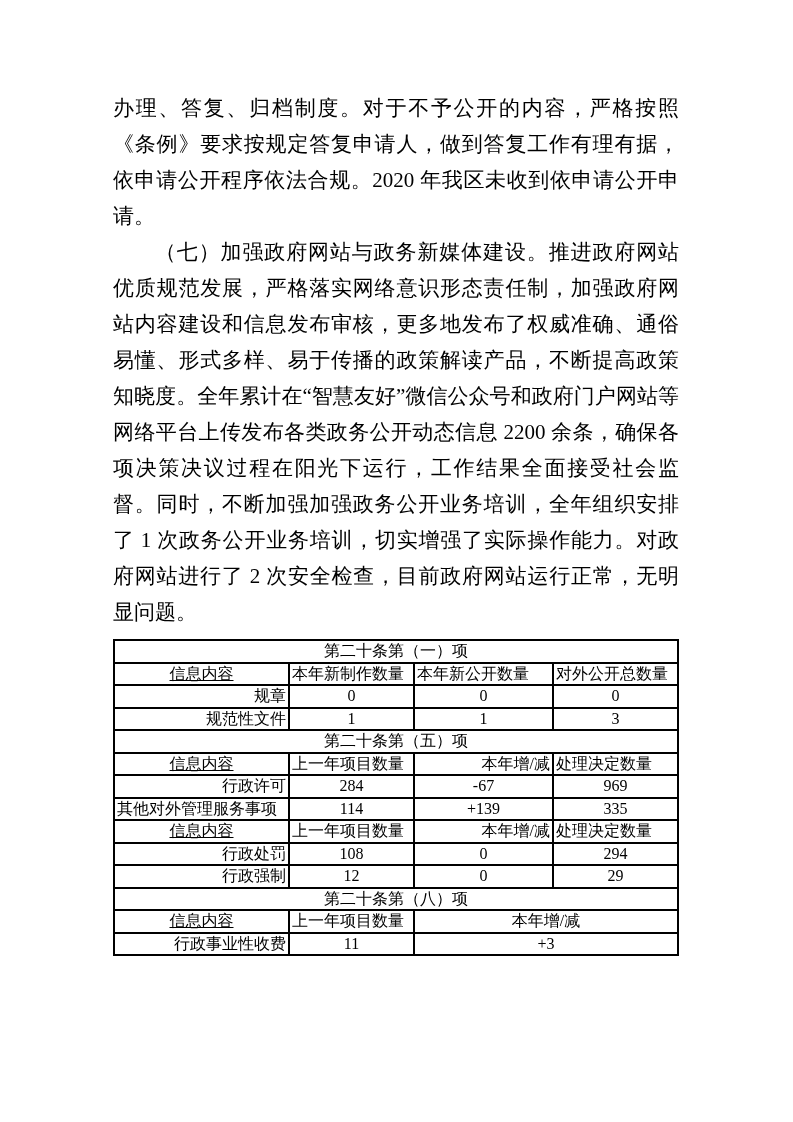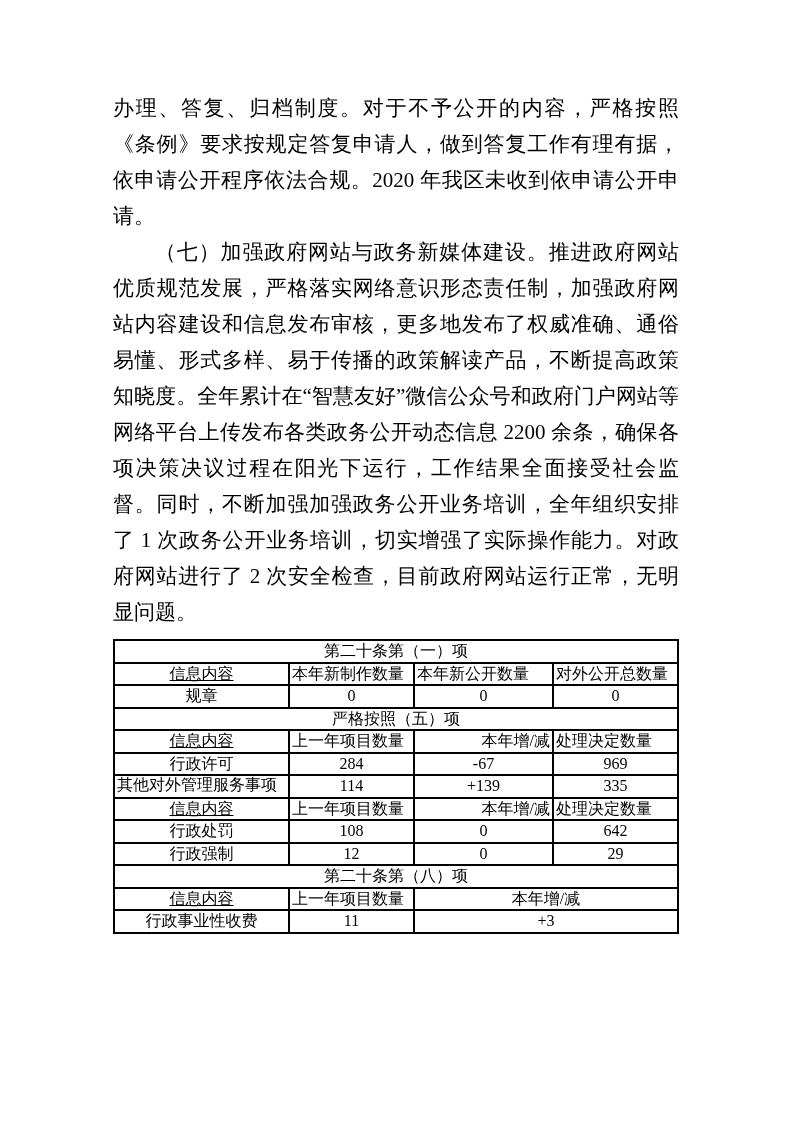--- a/index.html
+++ b/index.html
@@ -49,22 +49,22 @@
     padding: 0 2px;
     vertical-align: middle;
     overflow: hidden;
     white-space: nowrap;
   }
   td.t-title { text-align: center; margin-left: 44px; }
   td.t-head  { text-align: center; text-decoration: underline; }
   td.h-left  { text-align: left;  padding-left: 4px; margin-top: 20px; }
   td.h-right { text-align: right; padding-right: 8px; }
   td.h-center{ text-align: center; }
-  td.label   { text-align: center; padding-left: 24px; }
-  td.label-tight { text-align: left; padding-left: 2px; font-family: Liberation Mono, monospace; }
+  td.label   { text-align: right; padding-left: 24px; }
+  td.label-tight { text-align: left; padding-left: 2px; }
   td.num     { text-align: center; }
 </style>
 </head>
 <body>
 
 <div class="page">
   <div class="content">
 
     <p class="para">办理、答复、归档制度。对于不予公开的内容，严格按照《条例》要求按规定答复申请人，做到答复工作有理有据，依申请公开程序依法合规。2020 年我区未收到依申请公开申请。</p>
 
@@ -88,23 +88,29 @@
           <td class="h-left">本年新制作数量</td>
           <td class="h-left">本年新公开数量</td>
           <td class="h-left">对外公开总数量</td>
         </tr>
         <tr>
           <td class="label">规章</td>
           <td class="num">0</td>
           <td class="num">0</td>
           <td class="num">0</td>
         </tr>
+        <tr>
+          <td class="label">规范性文件</td>
+          <td class="num">1</td>
+          <td class="num">1</td>
+          <td class="num">3</td>
+        </tr>
 
         <tr>
-          <td class="t-title" colspan="4">严格按照（五）项</td>
+          <td class="t-title" colspan="4">第二十条第（五）项</td>
         </tr>
         <tr>
           <td class="t-head">信息内容</td>
           <td class="h-left">上一年项目数量</td>
           <td class="h-right">本年增/减</td>
           <td class="h-left">处理决定数量</td>
         </tr>
         <tr>
           <td class="label">行政许可</td>
           <td class="num">284</td>
@@ -121,21 +127,21 @@
         <tr>
           <td class="t-head">信息内容</td>
           <td class="h-left">上一年项目数量</td>
           <td class="h-right">本年增/减</td>
           <td class="h-left">处理决定数量</td>
         </tr>
         <tr>
           <td class="label">行政处罚</td>
           <td class="num">108</td>
           <td class="num">0</td>
-          <td class="num">642</td>
+          <td class="num">294</td>
         </tr>
         <tr>
           <td class="label">行政强制</td>
           <td class="num">12</td>
           <td class="num">0</td>
           <td class="num">29</td>
         </tr>
 
         <tr>
           <td class="t-title" colspan="4">第二十条第（八）项</td>

